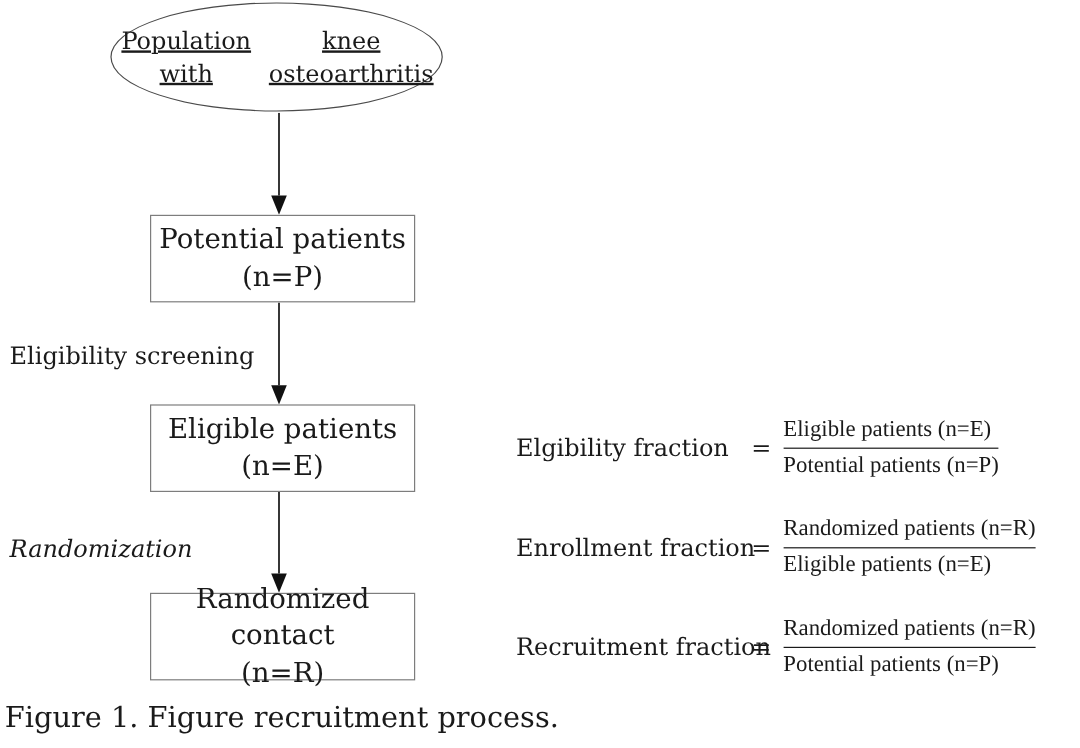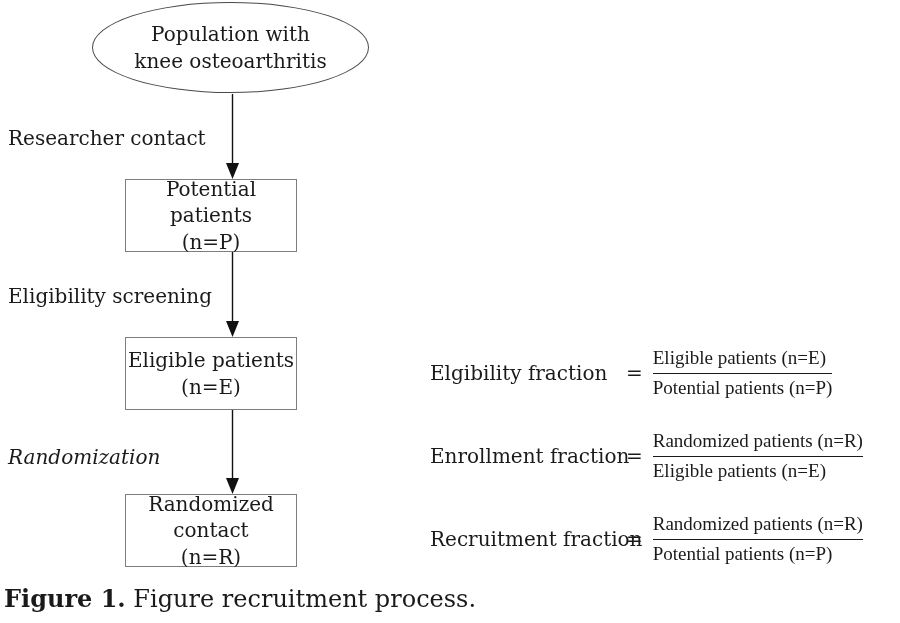--- a/index.html
+++ b/index.html
@@ -18,40 +18,41 @@
   }
   .node-ellipse {
     position: absolute;
     left: 92px;
     top: 2px;
     width: 277px;
     height: 91px;
     border: 1px solid #4a4a4a;
     border-radius: 50%;
     display: flex;
-    flex-direction: column;
+    flex-direction: row;
     align-items: center;
     justify-content: center;
     text-align: center;
     font-size: 20px;
     line-height: 1.32;
     box-sizing: border-box;
+    text-decoration: underline;
   }
   .node-box {
     position: absolute;
     left: 125px;
-    width: 172px;
+    width: 221px;
     height: 73px;
     border: 1px solid #7d7d7d;
     display: flex;
     flex-direction: column;
     align-items: center;
     justify-content: center;
     text-align: center;
-    font-size: 20px;
+    font-size: 23px;
     line-height: 1.32;
     box-sizing: border-box;
     background: #ffffff;
   }
   .flow-arrow {
     position: absolute;
     left: 224px;
     width: 17px;
   }
   .edge-label {
@@ -97,41 +98,40 @@
     width: 100%;
   }
   .caption {
     position: absolute;
     left: 4px;
     top: 584px;
     font-size: 24px;
     white-space: nowrap;
   }
   .caption .cap-label {
-    font-weight: bold;
+    font-weight: normal;
   }
   svg line { stroke: #111111; stroke-width: 1.4; }
   svg polygon { fill: #111111; }
 </style>
 </head>
 <body>
 
 <div class="canvas">
 
   <div class="node-ellipse">
     <span>Population with</span>
     <span>knee osteoarthritis</span>
   </div>
 
   <svg class="flow-arrow" style="top:94px;" width="17" height="85">
     <line x1="8.5" y1="0" x2="8.5" y2="69"></line>
     <polygon points="2,69 15,69 8.5,85"></polygon>
   </svg>
 
-  <div class="edge-label" style="top:126px;">Researcher contact</div>
 
   <div class="node-box" style="top:179px;">
     <span>Potential patients</span>
     <span>(n=P)</span>
   </div>
 
   <svg class="flow-arrow" style="top:252px;" width="17" height="85">
     <line x1="8.5" y1="0" x2="8.5" y2="69"></line>
     <polygon points="2,69 15,69 8.5,85"></polygon>
   </svg>

